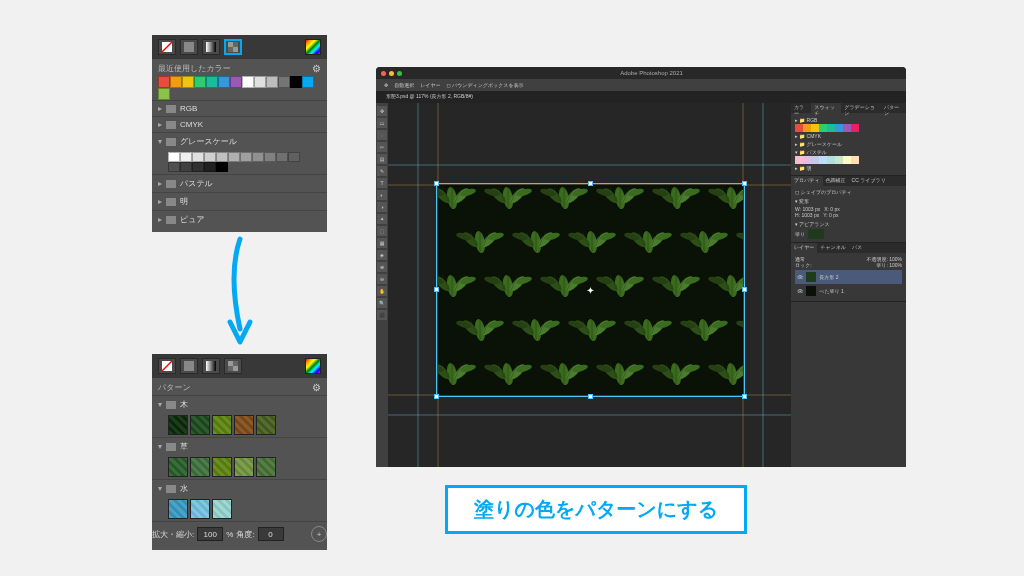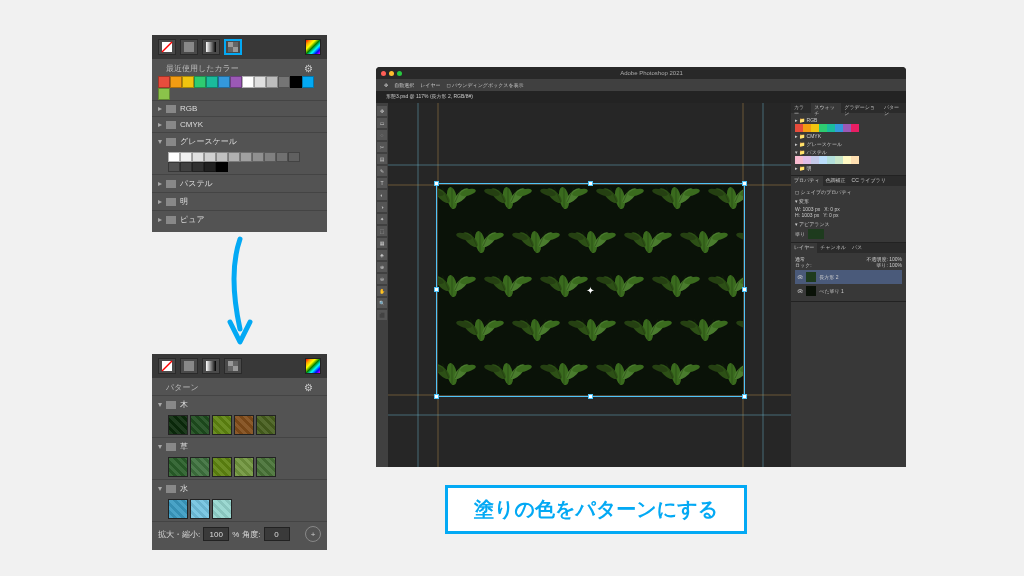--- a/index.html
+++ b/index.html
@@ -4,37 +4,37 @@
 <style>
   * { box-sizing: border-box; margin: 0; padding: 0; }
   body { width: 1024px; height: 576px; background: #f1f1f1; font-family: "Hiragino Sans", "Meiryo", sans-serif; overflow: hidden; position: relative; }
 
   
   .panel-top { position: absolute; left: 152px; top: 35px; width: 175px; background: #535353; font-size: 8px; color: #ddd; padding-bottom: 4px; }
   .panel-top .header { height: 24px; display: flex; align-items: center; gap: 4px; padding: 3px 6px; background: #383838; }
   .type-btn { width: 18px; height: 16px; background: #4a4a4a; border: 1px solid #2a2a2a; display: flex; align-items: center; justify-content: center; }
   .type-btn.sel { border: 2px solid #03a9f4; }
   .cpick { width: 16px; height: 16px; margin-left: auto; background: linear-gradient(135deg, red, orange, yellow, green, cyan, blue, magenta); border: 1px solid #222; }
-  .section-label { padding: 4px 14px 2px; color: #bbb; font-size: 8px; display: flex; align-items: flex-start; }
+  .section-label { padding: 4px 6px 2px; color: #bbb; font-size: 8px; display: flex; align-items: flex-start; }
   .gear { margin-left: auto; font-size: 10px; color: #ccc; }
   .swatch-row { display: flex; flex-wrap: wrap; padding: 0 6px; }
   .swatch-row span { width: 12px; height: 12px; border: 1px solid rgba(0,0,0,.3); }
   .group { padding: 3px 6px; border-top: 1px solid #444; display: flex; align-items: center; gap: 4px; }
   .group .caret { font-size: 8px; color: #aaa; }
   .group .folder { width: 10px; height: 8px; background: #888; display: inline-block; }
   .grayrow span { width: 12px; height: 10px; display: inline-block; }
 
   
   .arrow { position: absolute; left: 220px; top: 234px; }
 
   
   .panel-bot { position: absolute; left: 152px; top: 354px; width: 175px; background: #535353; font-size: 8px; color: #ddd; padding-bottom: 4px; }
   .panel-bot .header { height: 24px; display: flex; align-items: center; gap: 4px; padding: 3px 6px; background: #383838; }
   .pat-thumb { width: 20px; height: 20px; display: inline-block; border: 1px solid #222; }
-  .scale-row { display: flex; align-items: center; gap: 3px; padding: 4px 6px; border-top: 1px solid #444; font-size: 8px; }
+  .scale-row { display: flex; align-items: center; gap: 3px; padding: 4px 0; border-top: 1px solid #444; font-size: 8px; }
   .scale-row input { width: 26px; height: 14px; background: #3a3a3a; border: 1px solid #222; color: #ddd; font-size: 8px; text-align: center; }
   .plusbtn { width: 16px; height: 16px; border-radius: 50%; border: 1px solid #888; display: flex; align-items: center; justify-content: center; margin-left: auto; color: #ccc; }
 
   
   .psw { position: absolute; left: 376px; top: 67px; width: 530px; height: 400px; background: #323232; display: flex; flex-direction: column; border-radius: 4px 4px 0 0; overflow: hidden; }
   .psw-titlebar { height: 12px; background: #282828; display: flex; align-items: center; padding: 0 5px; }
   .traffic { display: flex; gap: 3px; }
   .traffic span { width: 5px; height: 5px; border-radius: 50%; }
   .r{background:#ff5f57}.y{background:#febc2e}.g{background:#28c840}
   .psw-title { color: #aaa; font-size: 6px; margin: 0 auto; }

